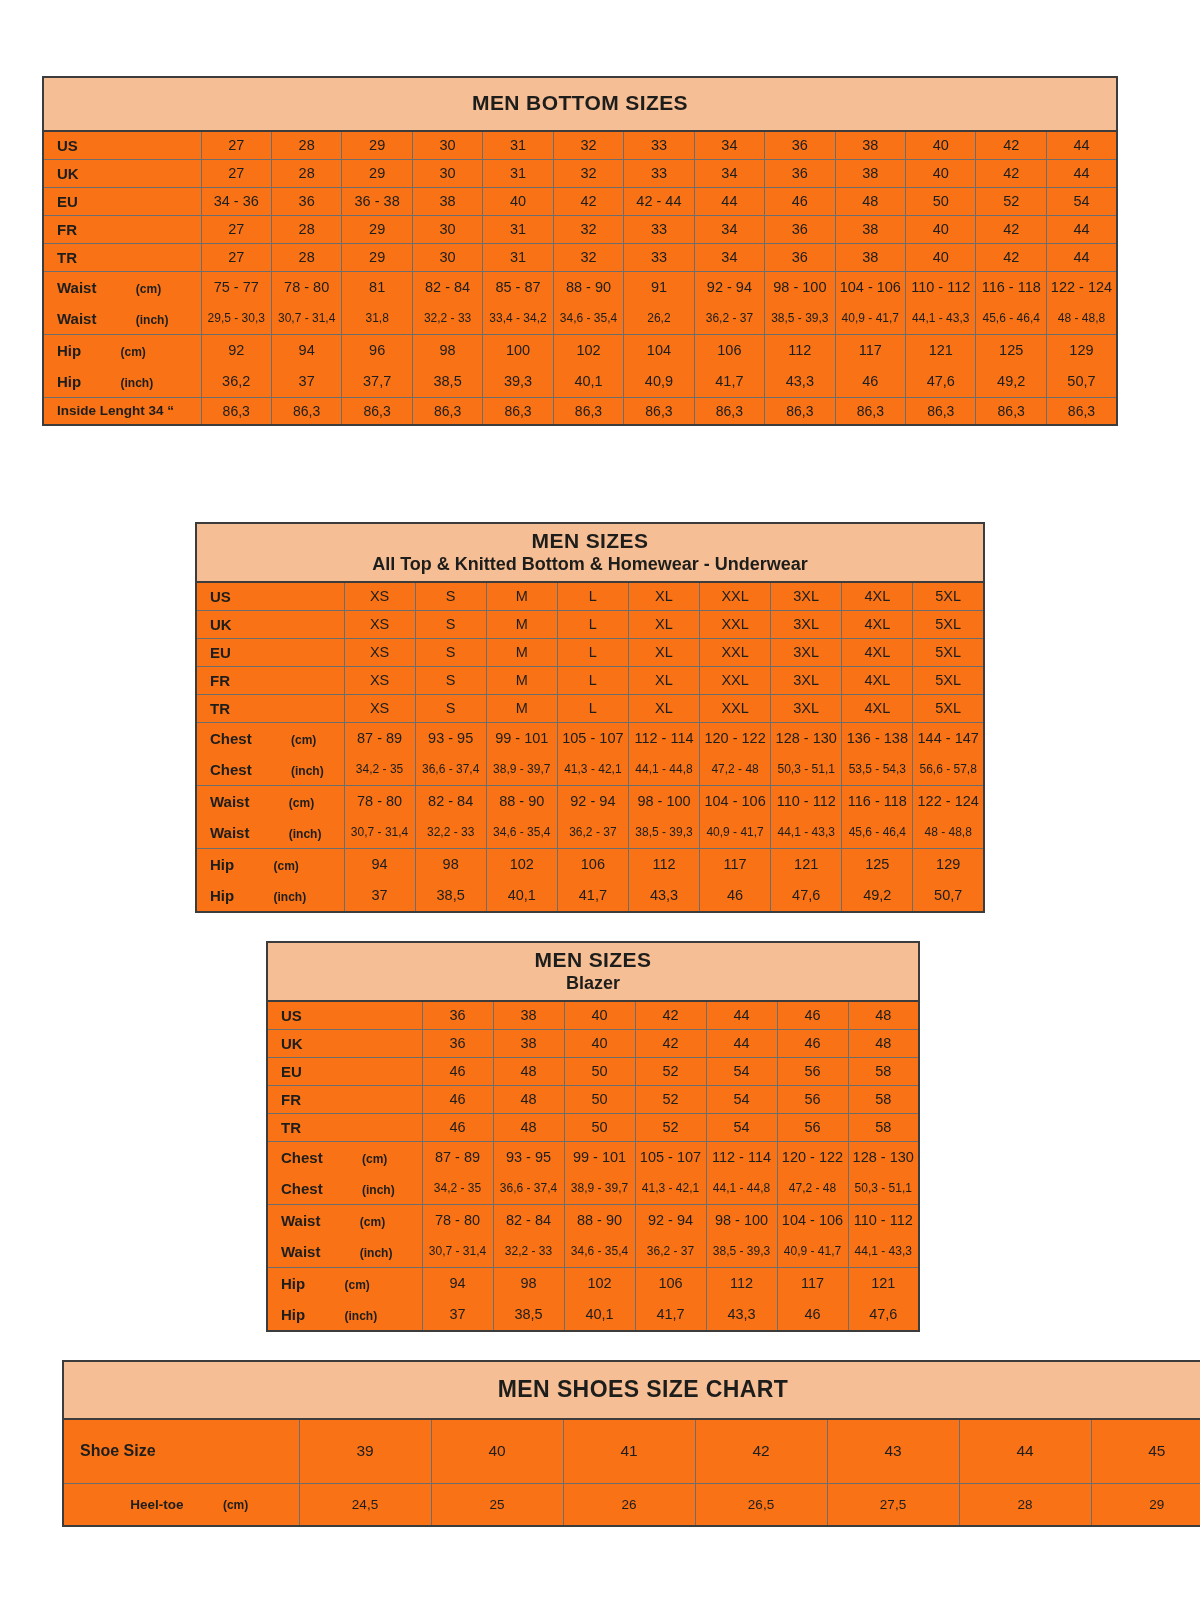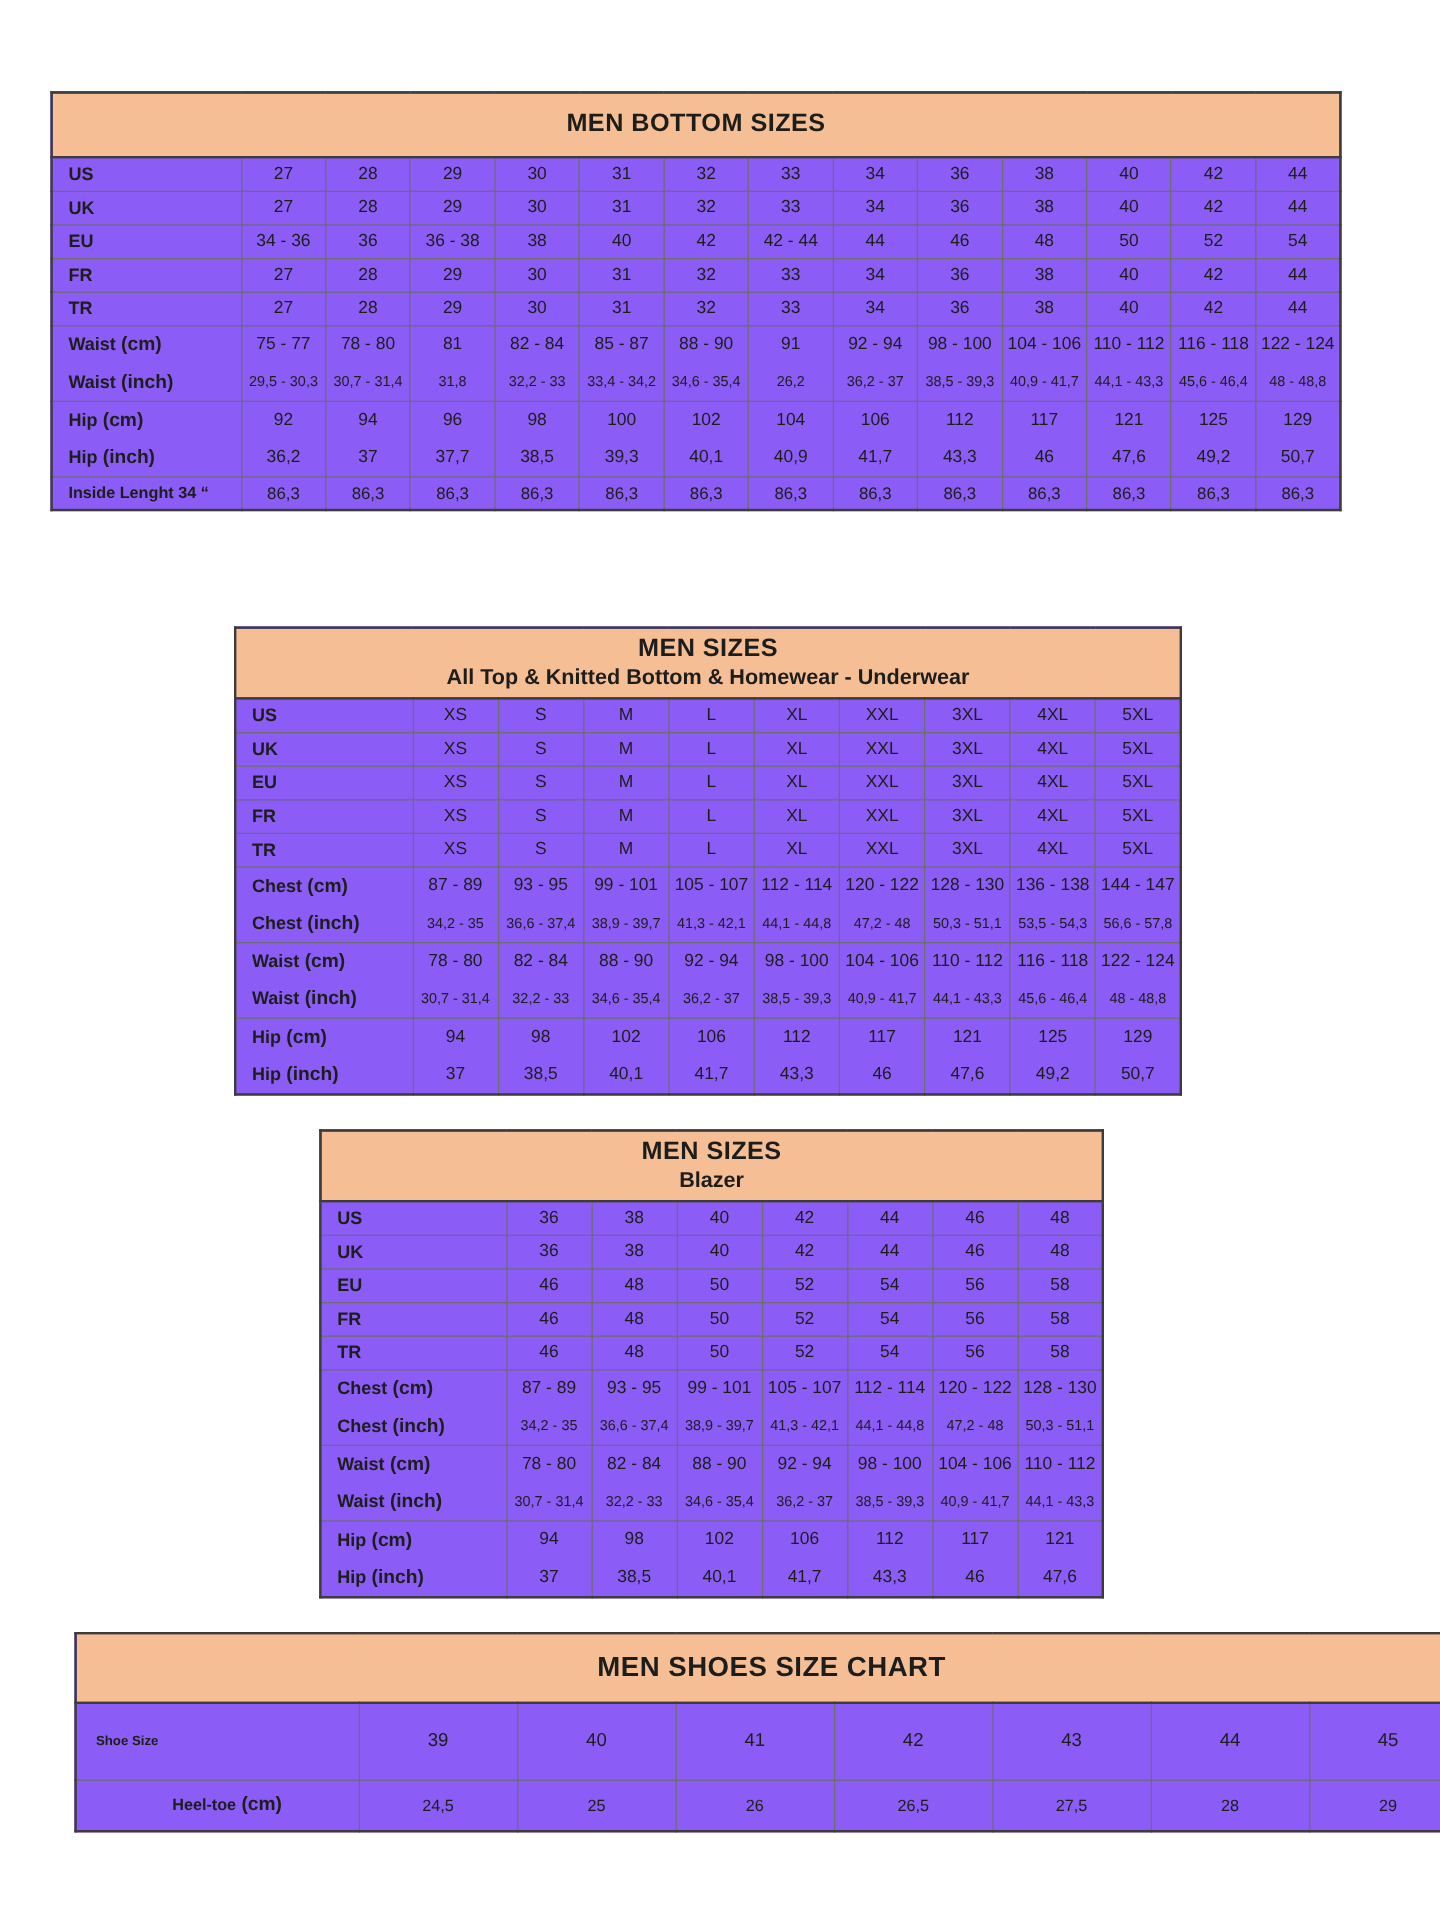--- a/index.html
+++ b/index.html
@@ -8,42 +8,42 @@
     width: 1200px; height: 1605px;
     background: var(--page-bg, #ffffff);
     font-family: "Liberation Sans", "DejaVu Sans", sans-serif;
     color: var(--text, #1d1d1b);
     position: relative;
   }
   table.size-table {
     position: absolute;
     border-collapse: collapse;
     table-layout: fixed;
-    background: #8b5cf6;
+    background: #f97316;
     border: 2.5px solid var(--border-outer, #3c3c3c);
   }
   .size-table td {
     border: 1.5px solid var(--border-inner, #6d6d6d);
     text-align: center;
     padding: 0;
     overflow: hidden;
     vertical-align: middle;
   }
   td.title-band {
     background: var(--header-bg, #F6BE95);
     border: 2.5px solid var(--border-outer, #3c3c3c);
     padding: 13px 0 14px;
   }
   .title-text { font-weight: bold; font-size: 21px; letter-spacing: .4px; }
   .subtitle-text { font-weight: bold; font-size: 18px; margin-top: 1px; }
   
   .row-single td { height: 28px; font-size: 14.5px; }
   td.label-cell { text-align: left; padding-left: 13px; font-weight: bold; font-size: 15px; }
   td.label-cell.pair { padding-left: 0; }
-  .unit { font-size: 16px; font-weight: bold; }
+  .unit { font-size: 12px; font-weight: bold; margin-left: 36px; }
   .row-pair td { height: 62px; }
   .pair-line { height: 31px; line-height: 31px; font-size: 14.5px; }
   .pair-line.lab { text-align: left; padding-left: 13px; font-weight: bold; font-size: 15px; }
   .v-small { font-size: 12px; }
   tr.compact td { font-size: 14px; }
   tr.compact td.label-cell { font-size: 13.5px; }
   td.v-bold { font-weight: normal; font-size: 15.5px; margin-top: 32px; }
 
   
   #t0 { left: 42px; top: 76px; width: 1076px; }
@@ -60,21 +60,21 @@
   #t2 col.label-col { width: 155px; }
   #t2 td.title-band { padding: 5px 0 6px; }
 
   
   #t3 { left: 62px; top: 1360px; width: 1162px; }
   #t3 col.label-col { width: 236px; }
   #t3 td.title-band { padding: 14px 0 15px; }
   #t3 .title-text { font-size: 23px; }
   #t3 tbody tr:nth-child(1) td { height: 64px; }
   #t3 tbody tr:nth-child(2) td { height: 43px; font-size: 13.5px; text-align: center; }
-  #t3 td.label-cell { font-size: 11px; padding-left: 16px; }
+  #t3 td.label-cell { font-size: 16px; padding-left: 16px; }
 </style>
 </head>
 <body>
 
 <table class="size-table" id="t0">
   <colgroup>
       <col class="label-col">
       <col span="13">
     </colgroup>
   <thead>

